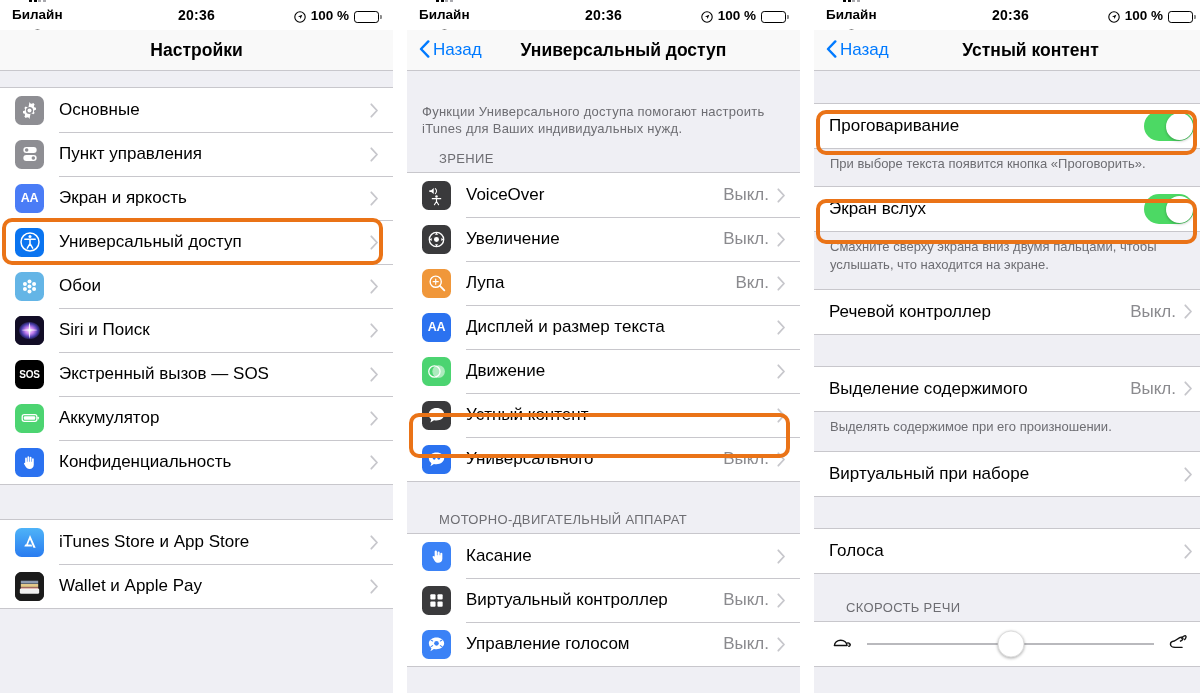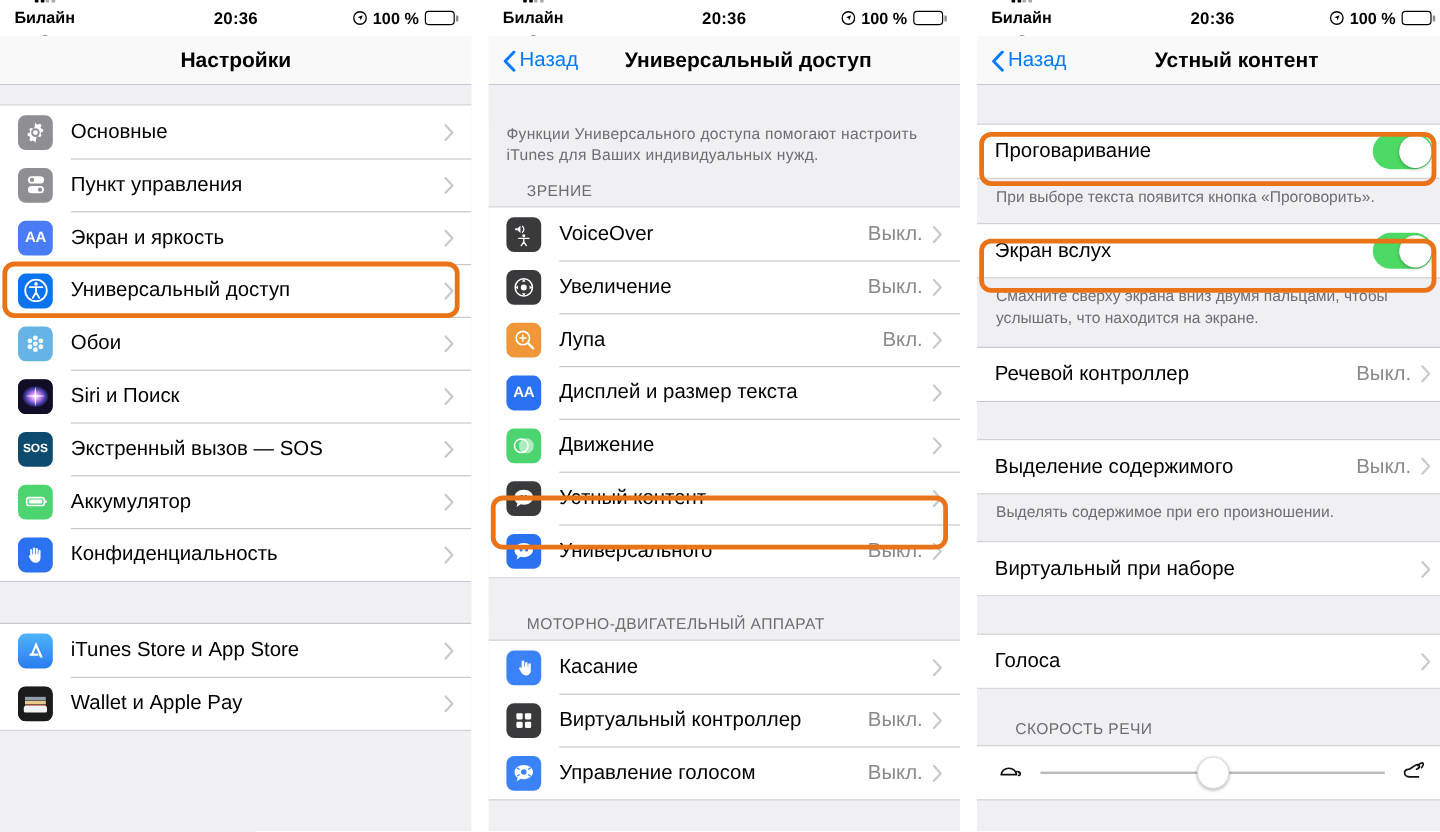--- a/index.html
+++ b/index.html
@@ -35,21 +35,21 @@
     font-weight: bold;
     color: #000;
     position: relative;
   }
   .sb-left { display: flex; align-items: center; gap: 5px; flex-direction: column; }
   .sb-center {
     position: absolute; left: 0; right: 0; text-align: center;
     font-size: 14px; font-weight: bold; letter-spacing: .2px;
   }
   .sb-right {
-    margin-left: auto; display: flex; align-items: center; gap: 5px;
+    margin-left: auto; display: flex; align-items: flex-end; gap: 5px;
     position: relative; z-index: 2;
   }
   .bars { display: flex; align-items: flex-end; gap: 1.5px; height: 10px; }
   .bars i { display:block; width: 3px; background: #000; border-radius: .5px; }
   .bars i:nth-child(1){ height: 4px; }
   .bars i:nth-child(2){ height: 6px; }
   .bars i:nth-child(3){ height: 8px; background:#a8a8ad; }
   .bars i:nth-child(4){ height: 10px; background:#a8a8ad; }
   .carrier { font-size: 13.5px; font-weight: bold; }
   .wifi { width: 15px; height: 11px; position: relative; }
@@ -73,21 +73,21 @@
     display:flex; align-items:center;
     position: relative;
     padding: 0 12px;
   }
   .nav-title {
     font-size: 17.5px; font-weight: bold; color:#000;
     position:absolute; left:0; right:0; text-align:center;
   }
   .nav-title.offset { left: 60px; right: 0; text-align: center; }
   .nav-back {
-    display:flex; align-items:flex-end; gap:3px;
+    display:flex; align-items:flex-start; gap:3px;
     color:#007aff; font-size:17px; position:relative; z-index:3;
   }
   .chev-back {
     width: 11px; height: 18px;
   }
 
   
   .content {
     height: 622px;
     background: #efeff4;
@@ -305,21 +305,21 @@
               </svg>
           </span>
           <span class="label">Siri и Поиск</span>
           <span class="chev"><svg width="9" height="15" viewBox="0 0 9 15">
                 <path d="M1.3 1.3 7 7.5l-5.7 6.2" fill="none" stroke="#c7c7cc" stroke-width="1.8" stroke-linecap="round" stroke-linejoin="round"></path>
               </svg></span>
         </div>
 
 
         <div class="row">
-          <span class="icon" style="background:#0c4a6e">
+          <span class="icon" style="background:#000000">
             <span style="color:#fff;font-size:10px;font-weight:bold;letter-spacing:-.2px">SOS</span>
           </span>
           <span class="label">Экстренный вызов — SOS</span>
           <span class="chev"><svg width="9" height="15" viewBox="0 0 9 15">
                 <path d="M1.3 1.3 7 7.5l-5.7 6.2" fill="none" stroke="#c7c7cc" stroke-width="1.8" stroke-linecap="round" stroke-linejoin="round"></path>
               </svg></span>
         </div>
 
         <div class="row">
           <span class="icon" style="background:#4cd471">

